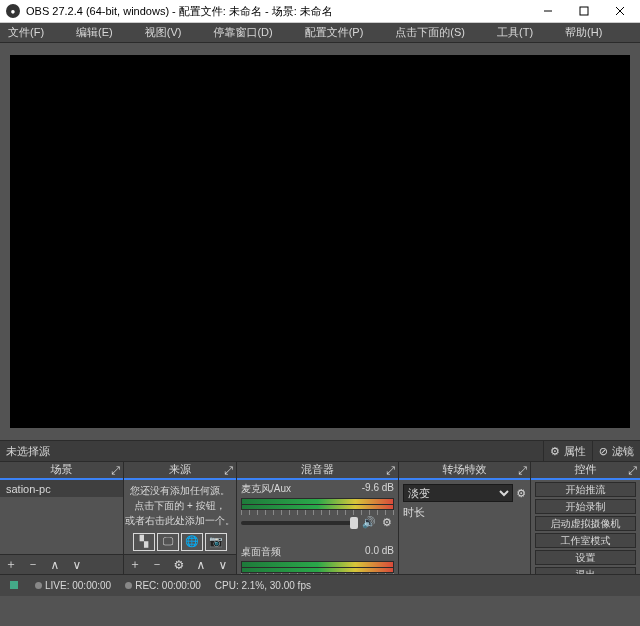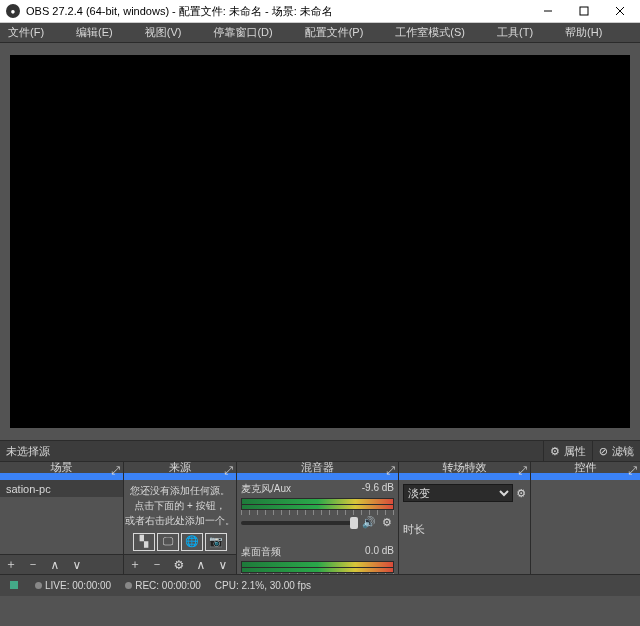--- a/index.html
+++ b/index.html
@@ -12,21 +12,21 @@
 .menubar{height:20px;background:#464646;display:flex;align-items:center;padding:0 4px;gap:24px;border-bottom:1px solid #2b2b2b}
 .menubar>div{padding:0 4px;font-size:11px;color:#d8d8d8}
 .preview-wrap{height:397px;background:#535353;display:flex;align-items:center;justify-content:center;padding:12px 10px}
 .preview{width:100%;height:100%;background:#000}
 .midbar{height:22px;background:#3c3c3c;border-top:1px solid #2b2b2b;border-bottom:1px solid #2b2b2b;display:flex;align-items:center;color:#d8d8d8}
 .midbar .sel{flex:1;padding-left:6px}
 .tbtn{height:20px;display:flex;align-items:center;gap:4px;padding:0 6px;border-left:1px solid #2b2b2b}
 .docks{display:flex;height:112px;background:#535353}
 .dock{display:flex;flex-direction:column;border-right:1px solid #2b2b2b}
 .dock:last-child{border-right:none}
-.dock-hdr{height:18px;background:#464646;display:flex;align-items:center;justify-content:center;position:relative;border-bottom:7px solid #3b82f6}
+.dock-hdr{height:18px;background:#464646;display:flex;justify-content:center;position:relative;border-bottom:2px solid #3b82f6}
 .dock-hdr .pop{position:absolute;right:3px;top:2px}
 .dock-body{flex:1;background:#535353;display:flex;flex-direction:column;overflow:hidden}
 .dock-tool{height:20px;background:#464646;border-top:1px solid #2b2b2b;display:flex;align-items:center;gap:0}
 .tb{width:22px;height:20px;display:flex;align-items:center;justify-content:center;color:#d8d8d8;font-size:12px}
 .list-item{height:17px;background:#3f3f3f;padding-left:6px;display:flex;align-items:center;font-size:11px}
 .src-empty{flex:1;display:flex;flex-direction:column;align-items:center;justify-content:center;text-align:center;font-size:10px;color:#d8d8d8;gap:1px}
 .icon-row{margin-top:4px;display:flex;gap:2px}
 .ibox{width:22px;height:18px;border:1.5px solid #d8d8d8;display:flex;align-items:center;justify-content:center;font-size:11px;color:#d8d8d8}
 .mixer{padding:2px 4px;flex:1;display:flex;flex-direction:column;gap:16px}
 .mx{position:relative}
@@ -34,21 +34,21 @@
 .meter{height:12px;background:linear-gradient(to right,#1e7a3a 0%,#2aa84a 50%,#d8c63a 75%,#d84a3a 100%);position:relative;border:1px solid #2b2b2b}
 .meter::before{content:"";position:absolute;left:0;right:0;top:50%;height:1px;background:#2b2b2b}
 .ticks{height:5px;background:repeating-linear-gradient(to right,#888 0,#888 1px,transparent 1px,transparent 8px)}
 .mx-ctrl{display:flex;align-items:center;gap:4px;margin-top:1px}
 .slider{flex:1;height:4px;background:#2b2b2b;position:relative;border-radius:2px}
 .slider::before{content:"";position:absolute;right:0;top:-4px;width:8px;height:12px;background:#d8d8d8;border-radius:2px}
 .spk{width:14px;text-align:center}
 .gear{width:14px;text-align:center}
 .trans{padding:4px}
 .trans select{width:100%;background:#2b2b2b;color:#d8d8d8;border:1px solid #1a1a1a;height:18px;font-size:11px}
-.trans-row{display:flex;align-items:center;gap:4px;margin-top:20px}
+.trans-row{display:flex;align-items:center;gap:4px;margin-top:3px}
 .trans-row input{flex:1;background:#2b2b2b;color:#d8d8d8;border:1px solid #1a1a1a;height:16px;font-size:11px;padding:0 3px}
 .ctrls{padding:2px 4px;display:flex;flex-direction:column;gap:2px}
 .cbtn{height:15px;background:#464646;border:1px solid #2b2b2b;display:flex;align-items:center;justify-content:center;font-size:10px}
 .status{height:22px;background:#464646;border-top:1px solid #2b2b2b;display:flex;align-items:center;gap:14px;padding:0 10px;font-size:10px;color:#d8d8d8}
 .sq{width:8px;height:8px;background:#4a8;display:inline-block;margin-right:3px}
 .dot{width:7px;height:7px;border-radius:50%;display:inline-block;margin-right:3px}
 svg{display:block}
 </style>
 </head>
 <body>
@@ -73,21 +73,21 @@
       </svg>
     </div>
 </div>
 
 <div class="menubar">
   <div>文件(F)</div>
   <div>编辑(E)</div>
   <div>视图(V)</div>
   <div>停靠窗口(D)</div>
   <div>配置文件(P)</div>
-  <div>工作室模式(S)</div>
+  <div>点击下面的(S)</div>
   <div>工具(T)</div>
   <div>帮助(H)</div>
 </div>
 
 <div class="preview-wrap">
   <div class="preview"></div>
 </div>
 
 <div class="midbar">
   <div class="sel">未选择源</div>
@@ -195,20 +195,28 @@
 
       </div>
     </div>
   </div>
 
   <div class="dock" style="width:109px">
     <div class="dock-hdr">
         <span>控件</span>
         <span class="pop">⤢</span>
       </div>
+    <div class="dock-body ctrls">
+      <div class="cbtn">开始推流</div>
+      <div class="cbtn">开始录制</div>
+      <div class="cbtn">启动虚拟摄像机</div>
+      <div class="cbtn">工作室模式</div>
+      <div class="cbtn">设置</div>
+      <div class="cbtn">退出</div>
+    </div>
   </div>
 </div>
 
 <div class="status">
   <div><span class="sq"></span></div>
   <div><span class="dot" style="background:#888"></span><span>LIVE: 00:00:00</span></div>
   <div><span class="dot" style="background:#888"></span><span>REC: 00:00:00</span></div>
   <div>CPU: 2.1%, 30.00 fps</div>
 </div>
 

